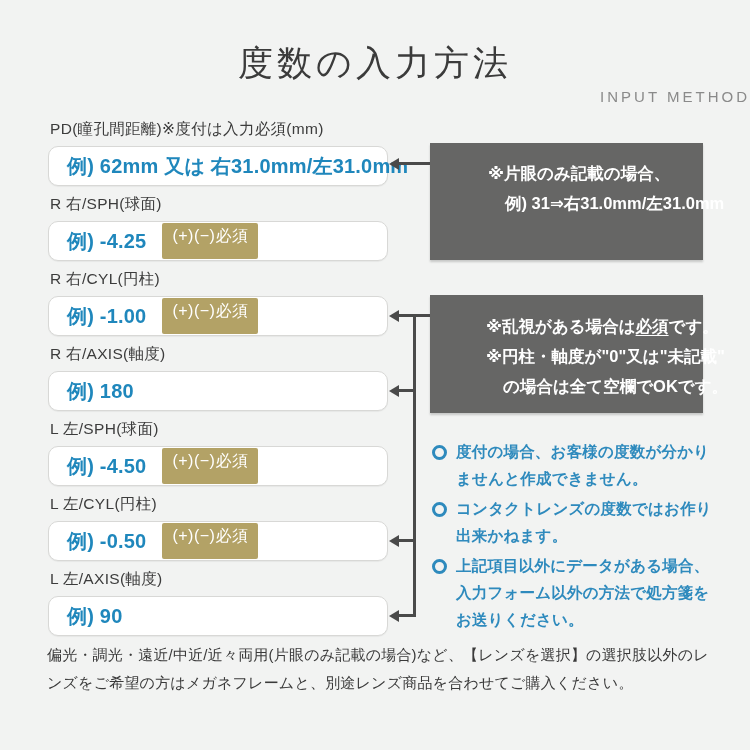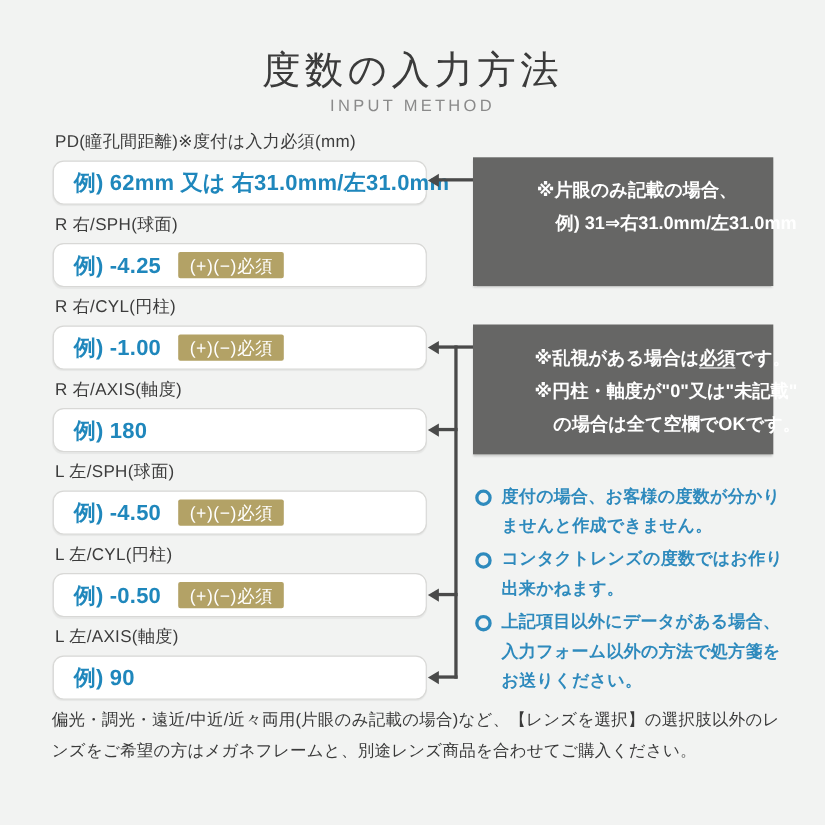--- a/index.html
+++ b/index.html
@@ -12,39 +12,39 @@
     color:#3b3b3b;
   }
   
   .title{
     position:absolute;top:40px;left:0;width:750px;
     text-align:center;font-size:35px;font-weight:500;
     letter-spacing:4px;color:#3b3b3b;
   }
   .subtitle{
     position:absolute;top:88px;left:0;width:750px;
-    text-align:center;font-size:15px;font-weight:400;
+    text-align:right;font-size:15px;font-weight:400;
     letter-spacing:3px;color:#8a8a8a;
   }
   
   .field{position:absolute;left:48px;width:340px;}
   .field .flabel{
     font-size:15.5px;color:#3c3c3c;letter-spacing:.3px;
     margin:0 0 6px 2px;white-space:nowrap;
   }
   .field .fbox{
     box-sizing:border-box;width:340px;height:40px;
     background:#ffffff;border:1px solid #d8d8d6;border-radius:10px;
     box-shadow:0 1px 1px rgba(0,0,0,.05);
     display:flex;align-items:center;padding-left:18px;
   }
   .example{color:#1f87bc;font-weight:bold;font-size:20px;white-space:nowrap;letter-spacing:.2px;}
   .badge{
     margin-left:16px;background:#b3a266;color:#ffffff;
-    font-size:16px;font-weight:500;padding:3px 10px 0 10px;border-radius:2px;
+    font-size:16px;font-weight:500;padding:3px 10px 12px 10px;border-radius:2px;
     white-space:nowrap;letter-spacing:.5px;
   }
   .f0{top:119px;} .f1{top:194px;} .f2{top:269px;} .f3{top:344px;}
   .f4{top:419px;} .f5{top:494px;} .f6{top:569px;}
   
   .callout{
     position:absolute;left:430px;width:273px;box-sizing:border-box;
     background:#666665;color:#ffffff;font-weight:bold;
     box-shadow:0 2px 2px rgba(0,0,0,.18);
   }

